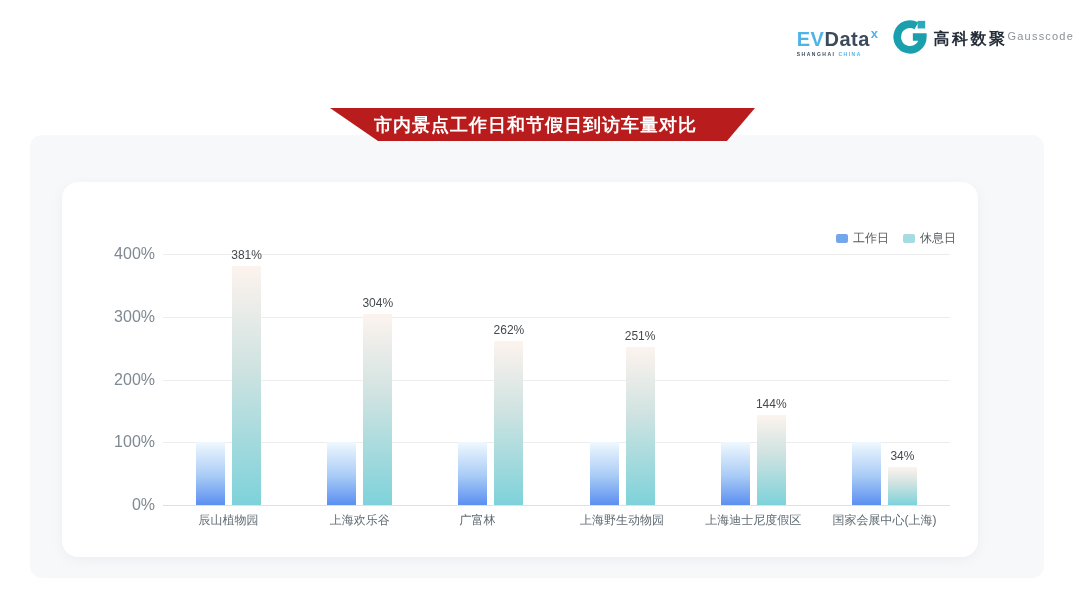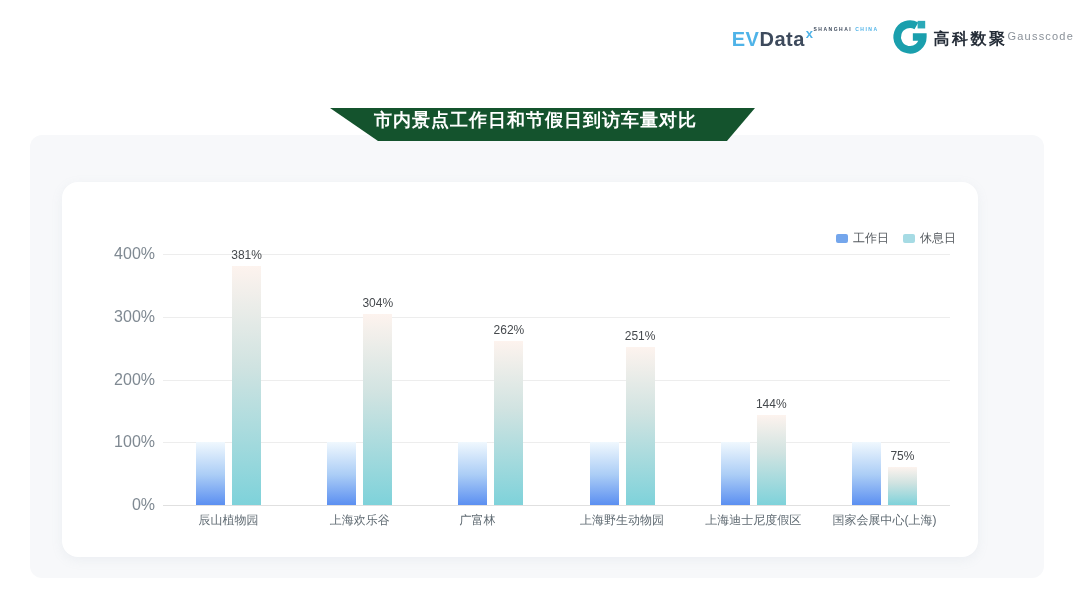--- a/index.html
+++ b/index.html
@@ -8,39 +8,39 @@
     width:1080px; height:608px; position:relative; overflow:hidden;
     background:#ffffff;
     font-family:"Liberation Sans", sans-serif;
   }
 
   
   .logos {
     position:absolute; top:18px; right:6px;
     display:flex; align-items:flex-start; gap:12px;
   }
-  .evdata { display:flex; flex-direction:row; margin-top:6px; }
+  .evdata { display:flex; flex-direction:column; margin-top:6px; }
   .evdata-main { font-weight:bold; font-size:20px; letter-spacing:0.5px; line-height:20px; }
   .evdata-ev { color:#4fb3e8; }
   .evdata-data { color:#3d4a5c; }
   .evdata-sup { color:#4fb3e8; font-size:13px; font-weight:bold; vertical-align:8px; margin-left:1px; }
   .evdata-sub { font-size:5px; letter-spacing:1.5px; margin-top:2px; font-weight:bold; }
   .evdata-sub .dark { color:#3d4a5c; }
   .evdata-sub .light { color:#4fb3e8; margin-left:3px; }
   .gausscode { display:flex; align-items:center; gap:5px; }
   .gc-text { display:flex; flex-direction:row; }
   .gc-cn { font-size:16px; font-weight:bold; color:#252d38; letter-spacing:2.5px; line-height:18px; }
   .gc-en { font-size:11px; color:#8a9199; letter-spacing:1.2px; line-height:13px;text-align:right; }
 
   
   .banner {
     position:absolute; left:330px; top:108px; width:425px; height:33px;
-    background:#14532d; z-index:5;
+    background:#b91c1c; z-index:5;
     clip-path:polygon(0 0, 100% 0, 93.4% 100%, 11.3% 100%);
-    display:flex; align-items:flex-start; justify-content:center;
+    display:flex; align-items:center; justify-content:center;
   }
   .banner-title {
     color:#ffffff; font-size:18px; font-weight:bold; letter-spacing:1px;
     margin-left:-14px;
   }
 
   
   .panel {
     position:absolute; left:30px; top:135px; width:1014px; height:443px;
     background:#f7f8fa; border-radius:12px;
@@ -143,16 +143,16 @@
       <div class="bar workday" style="left: 527.583px; top: 260.25px; height: 62.75px;"></div>
       <div class="bar restday" style="left: 563.583px; top: 165.498px; height: 157.502px;"></div>
       <div class="vlabel" style="left: 546.083px; top: 147.498px;">251%</div>
       <div class="xlabel" style="width: 131.167px; left: 494.5px; top: 331px;">上海野生动物园</div>
       <div class="bar workday" style="left: 658.75px; top: 260.25px; height: 62.75px;"></div>
       <div class="bar restday" style="left: 694.75px; top: 232.64px; height: 90.36px;"></div>
       <div class="vlabel" style="left: 677.25px; top: 214.64px;">144%</div>
       <div class="xlabel" style="width: 131.167px; left: 625.667px; top: 331px;">上海迪士尼度假区</div>
       <div class="bar workday" style="left: 789.917px; top: 260.25px; height: 62.75px;"></div>
       <div class="bar restday" style="left: 825.917px; top: 285.35px; height: 37.65px;"></div>
-      <div class="vlabel" style="left: 808.417px; top: 267.35px;">75%</div>
+      <div class="vlabel" style="left: 808.417px; top: 267.35px;">34%</div>
       <div class="xlabel" style="width: 131.167px; left: 756.833px; top: 331px;">国家会展中心(上海)</div>
     </div>
 </div>
 
 </body></html>

